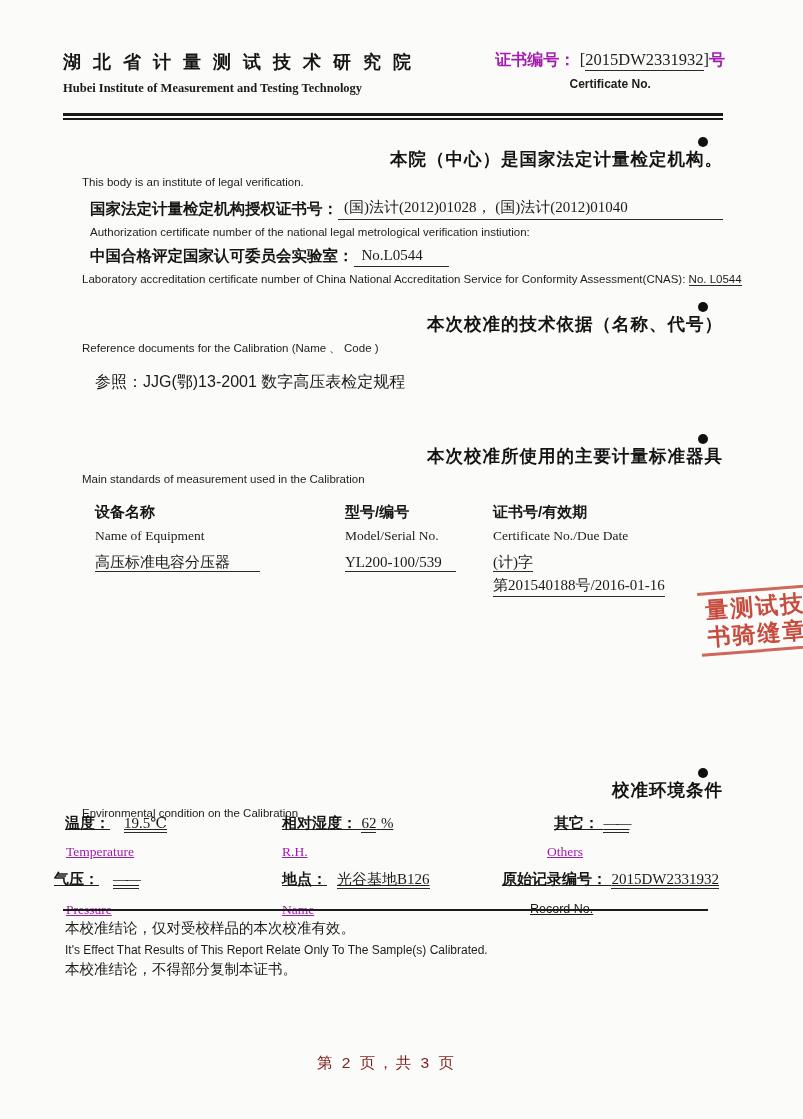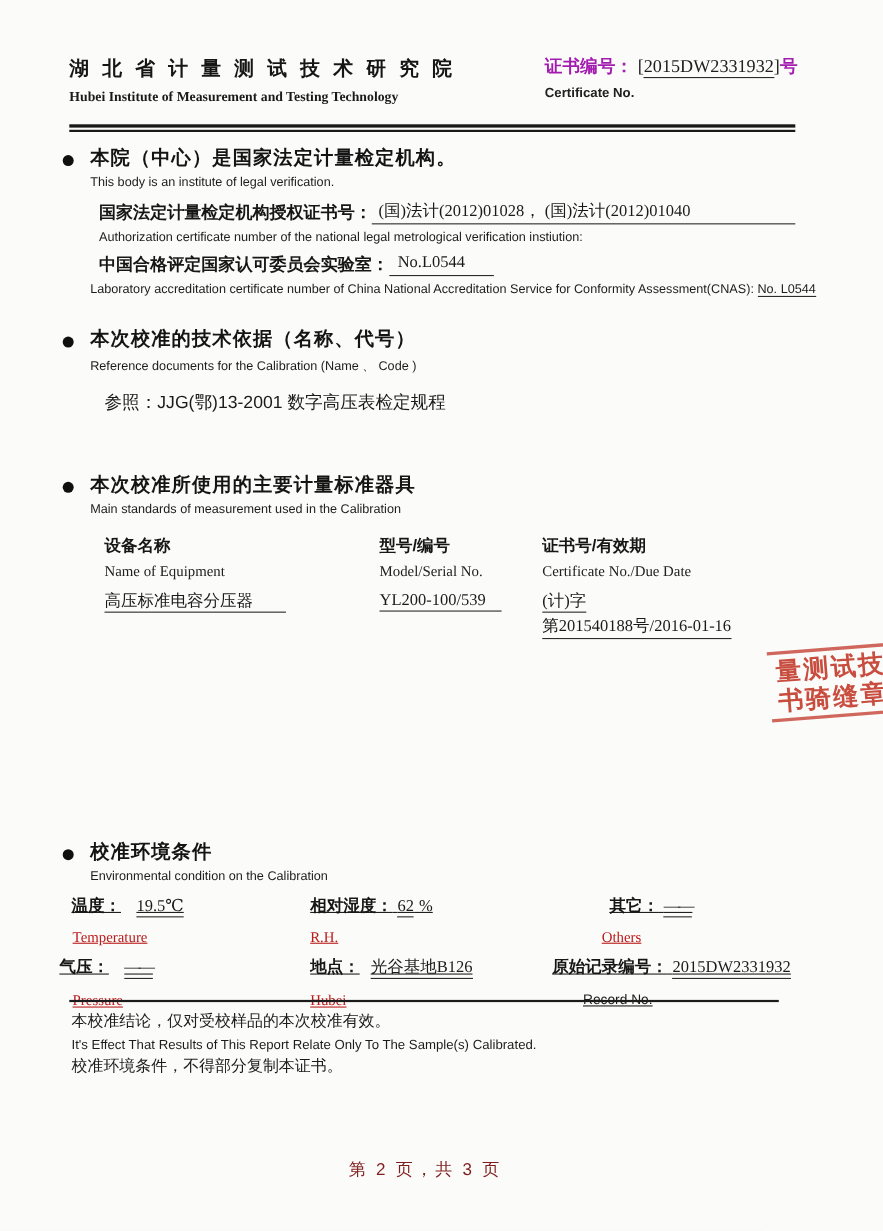--- a/index.html
+++ b/index.html
@@ -3,37 +3,37 @@
 <meta charset="utf-8">
 <style>
   html,body { margin:0; padding:0; background:#e8e8e8; }
   .page {
     position:relative; width:803px; height:1119px; margin:0 auto;
     background:#fbfbf9; overflow:hidden; color:#202020;
     font-family:"Liberation Sans", sans-serif;
   }
   .cn { font-family:"Liberation Sans", sans-serif; }
   .en { font-family:"Liberation Sans", sans-serif; font-size:11.5px; color:#1c1c1c; }
-  .sen { font-family:"Liberation Serif","DejaVu Serif",serif; font-size:13px; color:#b91c1c; }
+  .sen { font-family:"Liberation Serif","DejaVu Serif",serif; font-size:13px; color:#a21caf; }
   .val { font-family:"Liberation Serif","DejaVu Serif",serif; font-size:15px; color:#1a1a1a; }
   .u { border-bottom:1.5px solid #2a2a2a; padding-bottom:1px; }
 
   
   .header { position:absolute; left:63px; top:50px; width:662px; display:flex; justify-content:space-between; align-items:flex-start; }
   .inst-cn { font-size:18px; font-weight:700; letter-spacing:12px; white-space:nowrap; color:#161616; }
   .inst-en { font-family:"Liberation Serif","DejaVu Serif",serif; font-size:12.5px; font-weight:700; margin-top:7px; color:#1a1a1a; }
   .cert-line { font-size:16px; white-space:nowrap; }
   .cert-label { font-weight:700; color:#a21caf; }
   .cert-val { font-family:"Liberation Serif","DejaVu Serif",serif; font-size:16.5px; }
-  .cert-en { font-size:12px; font-weight:700; margin-top:6px; }
+  .cert-en { font-size:12px; font-weight:700; margin-top:6px;text-align:center; }
   .rule-top { position:absolute; left:63px; top:113px; width:660px; height:2px; border-top:3.5px solid #191919; border-bottom:2px solid #191919; }
 
   
   .sec { position:absolute; left:57px; width:666px; }
-  .sec-head { display:flex; align-items:center; }
+  .sec-head { display:flex; align-items:flex-end;flex-direction:column; }
   .bullet { flex:0 0 auto; width:10px; height:10px; background:#101010; border-radius:50%; margin:6px 15px 0 0; }
   .sec-title { font-size:17.5px; font-weight:600; letter-spacing:1px; color:#141414; }
   .sec-sub { margin:5px 0 0 25px; }
 
   
   .auth-row { display:flex; align-items:flex-end; margin:10px 0 0 33px; }
   .auth-label { font-size:15.5px; font-weight:600; white-space:nowrap; color:#161616; }
   .auth-val { flex:1; border-bottom:1.5px solid #2a2a2a; padding:0 0 2px 6px; }
   .cnas-row { margin:8px 0 0 33px; display:flex; align-items:flex-end; }
   .cnas-val { border-bottom:1.5px solid #2a2a2a; padding:0 26px 2px 8px; }
@@ -183,27 +183,27 @@
       <span class="env-label">气压：</span><span class="env-gap"></span><span class="val u blank-mark">——</span>
     </div>
     <div class="env-cell" style="left:282px; top:64px;">
       <span class="env-label">地点：</span><span class="env-gap" style="width:10px;"></span><span class="val u">光谷基地B126</span>
     </div>
     <div class="env-cell" style="left:502px; top:64px;">
       <span class="env-label">原始记录编号：</span> <span class="val u">2015DW2331932</span>
     </div>
 
     <div class="env-cell sen" style="left:66px; top:96px; font-size:13.5px;">Pressure</div>
-    <div class="env-cell sen" style="left:282px; top:96px; font-size:13.5px;">Hubei</div>
+    <div class="env-cell sen" style="left:282px; top:96px; font-size:13.5px;">Name</div>
     <div class="env-cell en" style="left:530px; top:96px; font-size:12.5px;">Record No.</div>
   </div>
 
   <div class="rule-env"></div>
 
   <div class="disclaimer">
     <div class="disc-cn">本校准结论，仅对受校样品的本次校准有效。</div>
     <div class="disc-en en">It's Effect That Results  of This Report Relate Only To The Sample(s) Calibrated.</div>
-    <div class="disc-cn2">校准环境条件，不得部分复制本证书。</div>
+    <div class="disc-cn2">本校准结论，不得部分复制本证书。</div>
   </div>
 
   <div class="page-footer">第 2 页，共 3 页</div>
 
 </div>
 
 </body></html>

